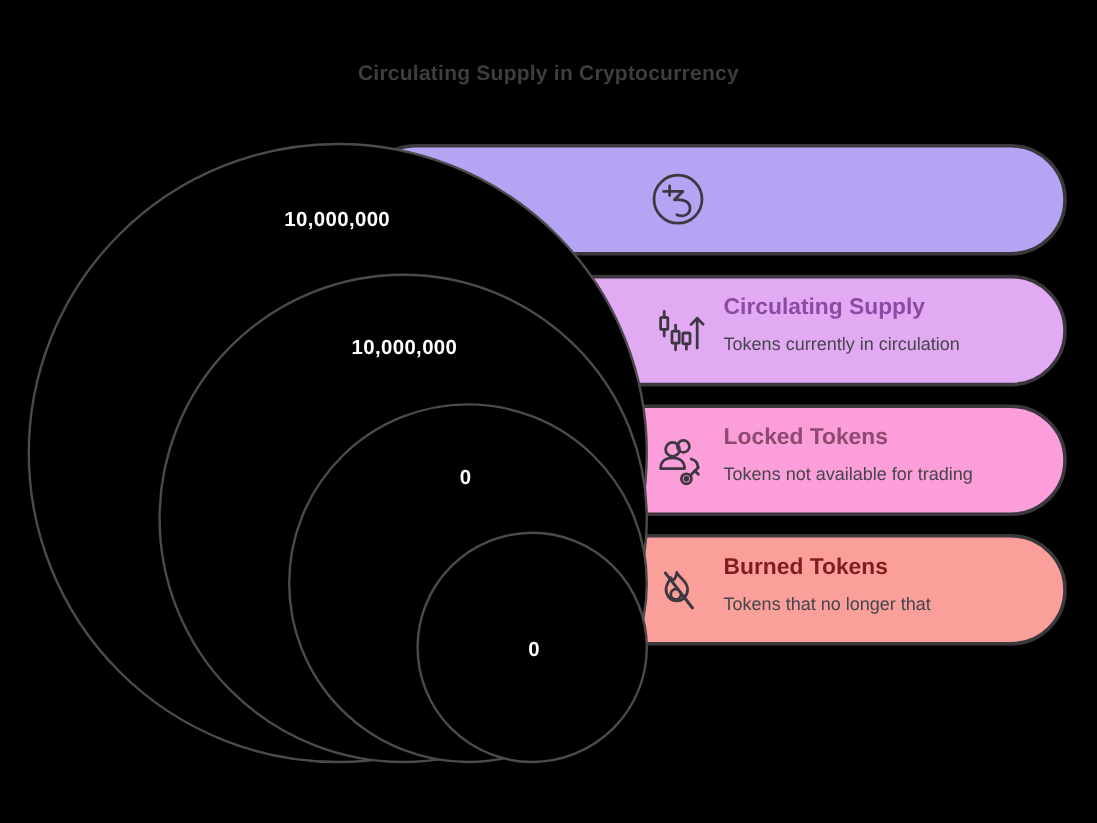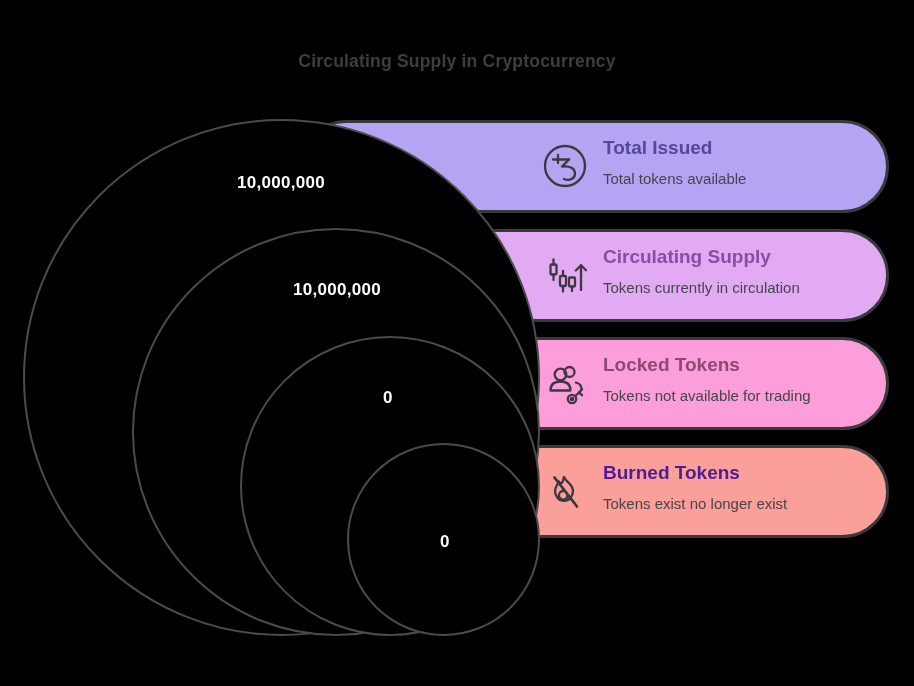--- a/index.html
+++ b/index.html
@@ -56,24 +56,20 @@
 
   <div class="pill" id="pill-0" style="background: rgb(180, 164, 243);">
     <span class="icon">
       <svg viewBox="0 0 48 48">
         <circle cx="24" cy="24" r="20"></circle>
         <path d="M17 13 V21"></path>
         <path d="M12 17.5 H28"></path>
         <path d="M28 17.5 L21 24.5 C29 23.5 34 26.5 34 31.5 C34 36.5 28.5 39.5 23 37"></path>
       </svg>
     </span>
-    <span class="text">
-      <span class="title" style="color: rgb(85, 72, 154);">Total Issued</span>
-      <span class="desc">Total tokens available</span>
-    </span>
   </div>
 
   <div class="pill" id="pill-2" style="background: rgb(252, 158, 217);">
     <span class="icon">
       <svg viewBox="0 0 48 48">
         <circle cx="28.5" cy="13" r="5"></circle>
         <path d="M35 23.5 C38.5 24.5 40.5 27 40.5 30"></path>
         <circle cx="19.5" cy="15.5" r="5.8"></circle>
         <path d="M9.5 31.5 C9.5 25.5 13.5 22.5 19.5 22.5 C25.5 22.5 29.5 25.5 29.5 31.5 Z"></path>
         <circle cx="31" cy="40" r="4.2"></circle>
@@ -112,22 +108,22 @@
   <div class="pill" id="pill-3" style="background: rgb(250, 159, 153);">
     <span class="icon">
       <svg viewBox="0 0 48 48">
         <path d="M23 10 C25 15 32 17 32 24 C32 29.5 28 33.8 23 33.8 C18 33.8 14 29.5 14 24 C14 20 16.5 17.5 18 14.5 C19.5 17 21.5 17.5 23 10 Z"></path>
         <path d="M26.5 28.5 A4.3 4.3 0 1 1 22.8 24"></path>
         <line x1="13.5" y1="10.5" x2="36" y2="39.5" stroke-width="6.5" stroke="#fa9f99"></line>
         <line x1="13.5" y1="10.5" x2="36" y2="39.5"></line>
       </svg>
     </span>
     <span class="text">
-      <span class="title" style="color: #4c1d95;">Burned Tokens</span>
-      <span class="desc">Tokens exist no longer exist</span>
+      <span class="title" style="color: #7f1d1d;">Burned Tokens</span>
+      <span class="desc">Tokens that no longer that</span>
     </span>
   </div>
 
   <div class="circle" id="c0"></div>
   <div class="circle" id="c1"></div>
   <div class="circle" id="c2"></div>
   <div class="circle" id="c3"></div>
 
   <div class="value" id="v0">10,000,000</div>
   <div class="value" id="v1">10,000,000</div>

